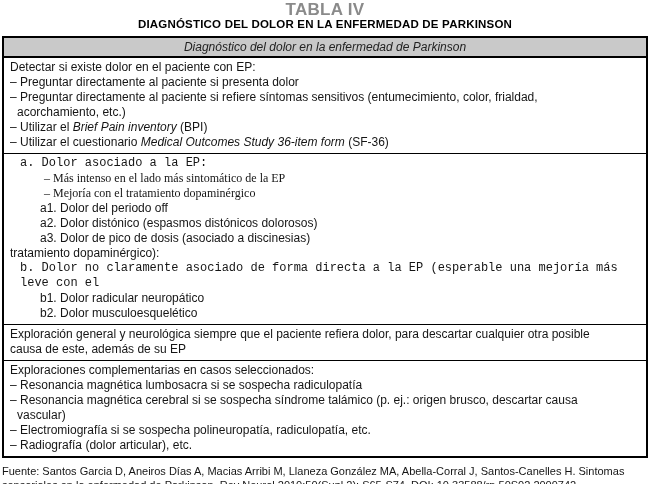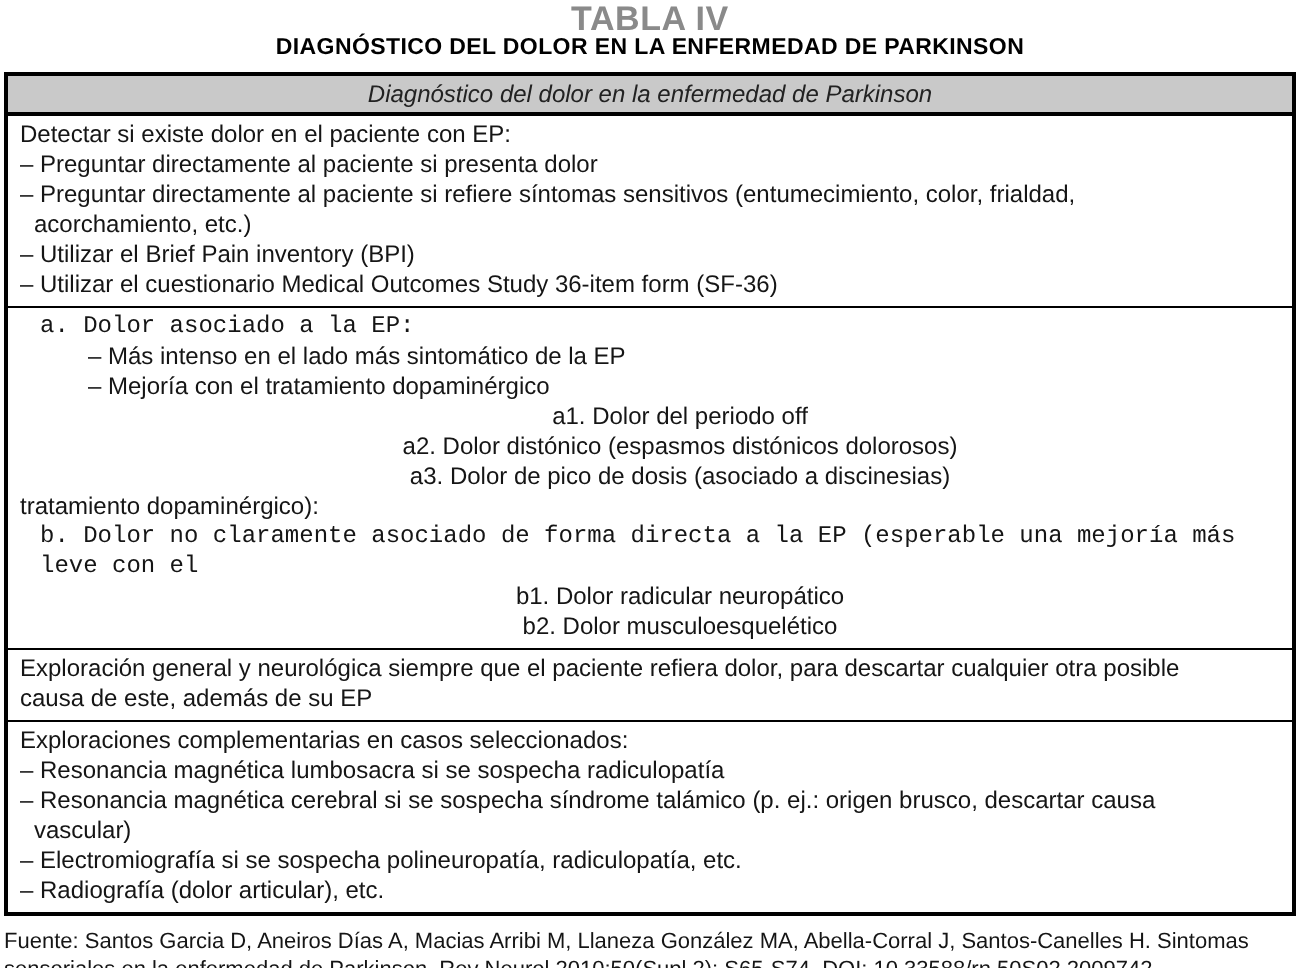--- a/index.html
+++ b/index.html
@@ -34,25 +34,25 @@
   }
   .section{
     border-bottom:1px solid #000;
     padding:2px 6px 3px 6px;
     font-size:12px;
     line-height:15px;
   }
   .section:last-child{border-bottom:none;}
   .line{white-space:normal;}
   .line.ind1{padding-left:10px;font-family:Liberation Mono, monospace;}
-  .line.ind2{padding-left:30px;text-align:center;}
-  .line.ind3{padding-left:34px;}
+  .line.ind2{padding-left:30px;}
+  .line.ind3{padding-left:34px;font-family:Liberation Serif, serif;}
   .line.cont{padding-left:7px;}
   .line.ind0.cont{padding-left:7px;}
-  .it{}
+  .it{font-style:italic;}
   .footer{
     padding:6px 2px 0 2px;
     font-size:11px;
     line-height:14px;
     color:#151515;
   }
 </style>
 </head>
 <body>
 

